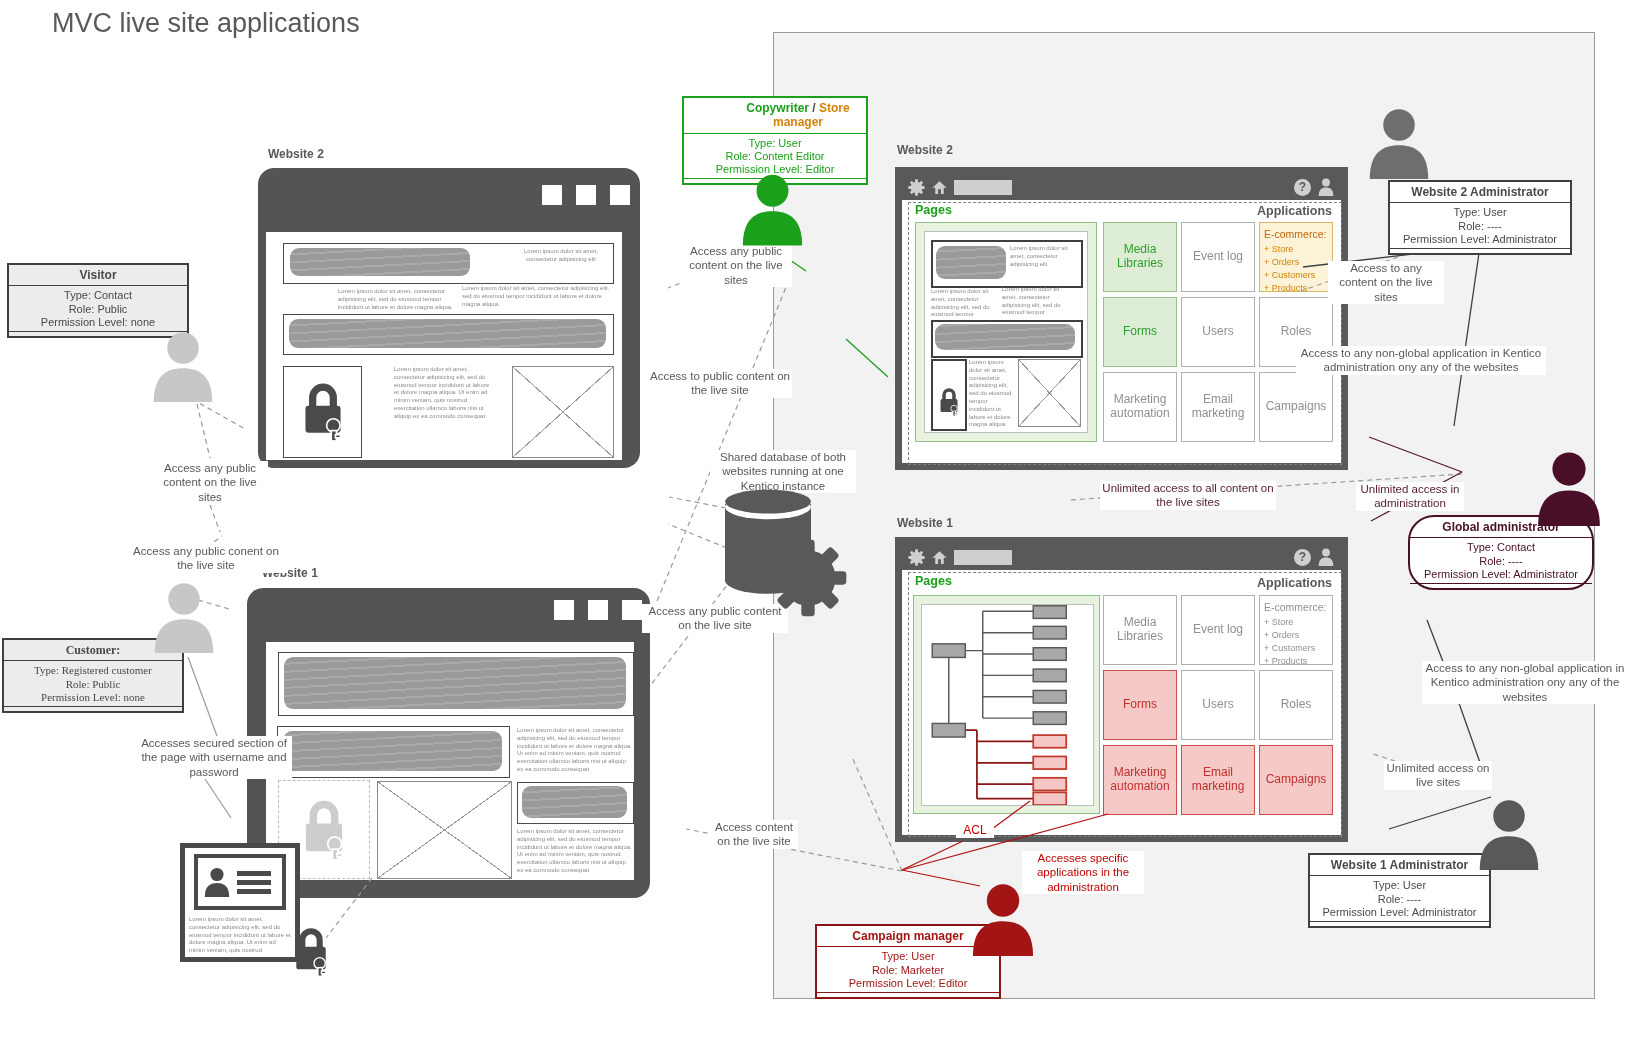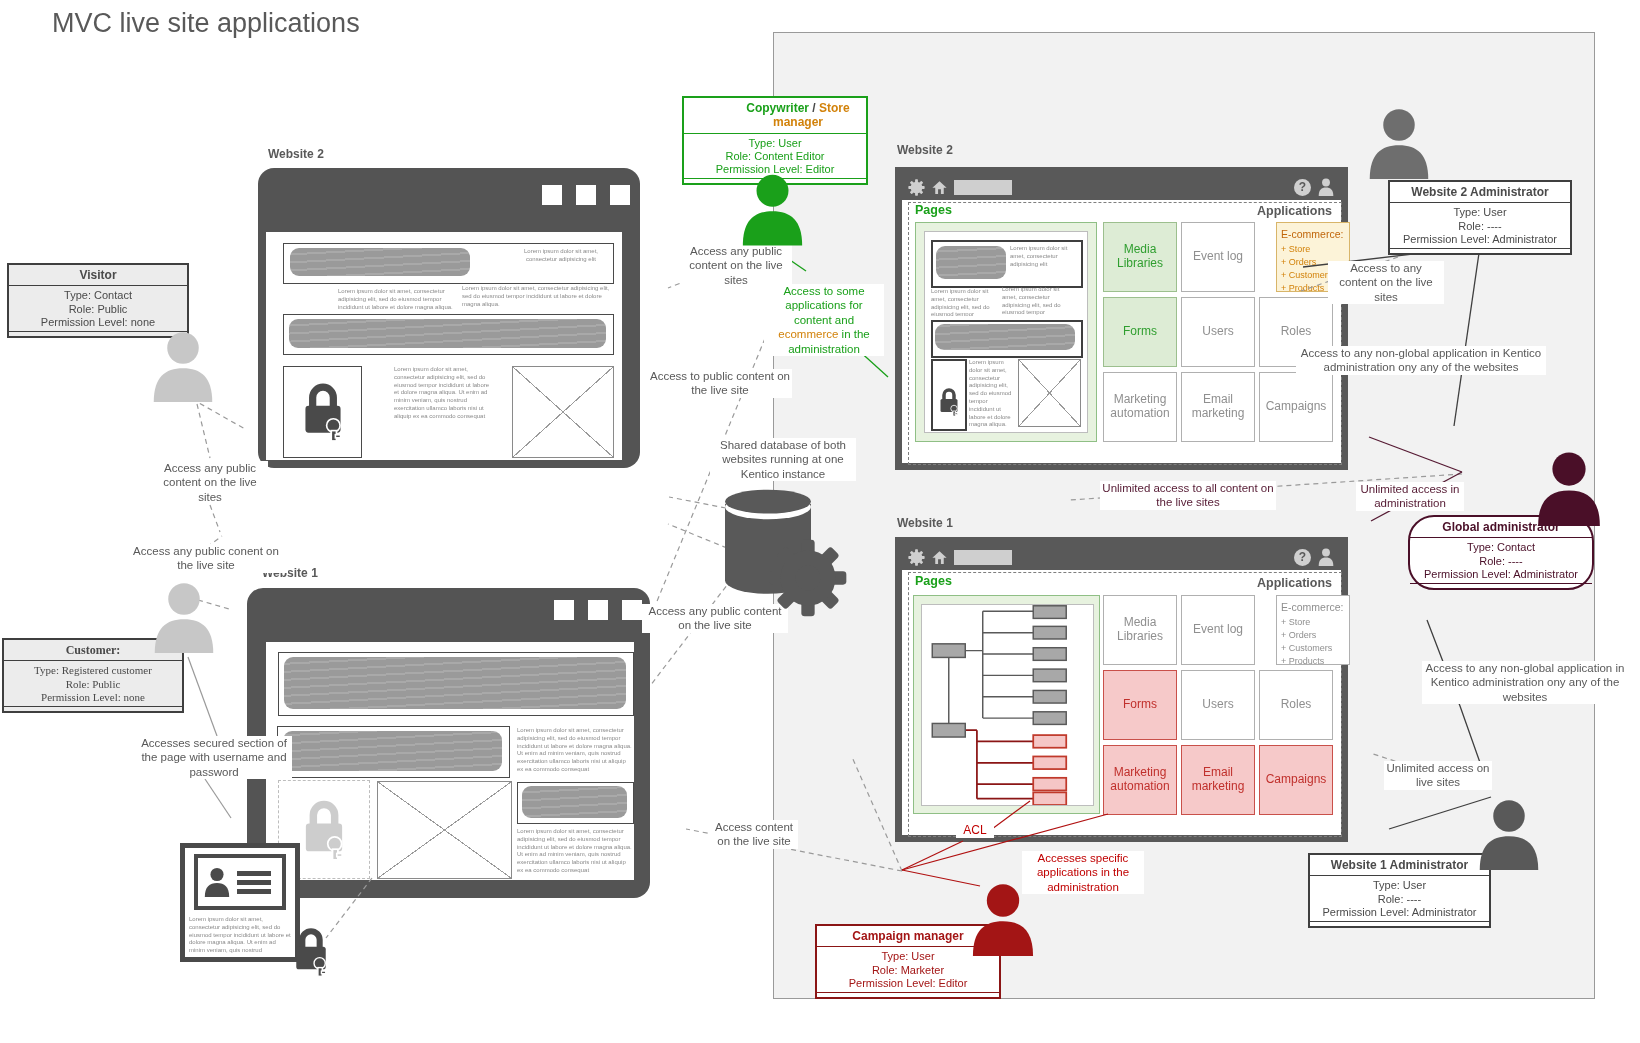--- a/index.html
+++ b/index.html
@@ -48,21 +48,21 @@
   .abar .sp{flex:1;}
   .qcirc{width:17px;height:17px;border-radius:50%;background:#cfcfcf;color:#595959;font-weight:bold;font-size:12px;display:flex;align-items:center;justify-content:center;}
   .dashedarea{position:absolute;border:1px dashed #7f7f7f;}
   .pageslbl{position:absolute;font-size:12.5px;font-weight:bold;color:#1aa01a;}
   .appslbl{position:absolute;font-size:12.5px;font-weight:bold;color:#595959;text-align:right;width:100px;}
   .gpanel{position:absolute;background:#e7f2df;border:1px solid #8fbf85;}
   .gpanel .inner{position:absolute;background:#fff;border:1px solid #bdbdbd;}
   .tile{position:absolute;width:74px;height:70px;border:1px solid #b0b0b0;background:#fff;display:flex;align-items:center;justify-content:center;text-align:center;font-size:12px;color:#8f8f8f;line-height:1.15;box-sizing:border-box;}
   .tile.greent{background:#ddecd5;border-color:#9cbf8e;color:#2f9e2f;}
   .tile.redt{background:#f6c9c9;border-color:#c9504a;color:#c0302c;}
-  .tile.ecom{display:block;text-align:left;padding:4px 4px;font-size:9px;line-height:1.45;margin-left:17px;}
+  .tile.ecom{display:block;text-align:left;padding:4px 4px;font-size:9px;line-height:1.45;}
   .tile.ecom .t{font-size:10.5px;margin-bottom:1px;}
   .tile.ecom.orange{background:#fcf3d8;border-color:#d8b569;color:#d2820a;}
   .tile.ecom.orange .t{color:#c0660b;}
   .icon{display:block;}
   svg.person{display:block;}
   #overlay{position:absolute;left:0;top:0;width:1640px;height:1043px;pointer-events:none;}
   #overlay path,#overlay line,#overlay polyline{fill:none;}
   .dash{stroke-dasharray:5 4;}
 </style>
 </head>
@@ -395,23 +395,22 @@
     <g stroke="#1aa01a" stroke-width="1.3">
       <path d="M771,247 L806,271"></path>
       <path d="M846,339 L888,377" marker-end="url(#ma-green)"></path>
     </g>
   </svg>
 
   <div class="lbl" style="left:152px;top:461px;width:112px;">Access any public content on the live sites</div>
   <div class="lbl" style="left:124px;top:544px;width:160px;">Access any public conent on the live site</div>
   <div class="lbl" style="left:136px;top:736px;width:152px;">Accesses secured section of the page with username and password</div>
   <div class="lbl" style="left:680px;top:244px;width:108px;">Access any public content on the live sites</div>
-  <div class="lbl green" style="left:764px;top:284px;width:116px;"><span>Access to some applications for content and </span><span class="to">ecommerce</span><span> in the administration</span></div>
   <div class="lbl" style="left:648px;top:369px;width:140px;">Access to public content on the live site</div>
-  <div class="lbl" style="left:710px;top:438px;width:142px;">Shared database of both websites running at one Kentico instance</div>
+  <div class="lbl" style="left:710px;top:450px;width:142px;">Shared database of both websites running at one Kentico instance</div>
   <div class="lbl" style="left:642px;top:604px;width:142px;">Access any public content on the live site</div>
   <div class="lbl" style="left:710px;top:820px;width:84px;">Access content on the live site</div>
   <div class="lbl" style="left:1328px;top:261px;width:112px;">Access to any content on the live sites</div>
   <div class="lbl" style="left:1296px;top:346px;width:246px;">Access to any non-global application in Kentico administration ony any of the websites</div>
   <div class="lbl maroon" style="left:1100px;top:481px;width:172px;">Unlimited access to all content on the live sites</div>
   <div class="lbl maroon" style="left:1356px;top:482px;width:104px;">Unlimited access in administration</div>
   <div class="lbl" style="left:1422px;top:661px;width:202px;">Access to any non-global application in Kentico administration ony any of the websites</div>
   <div class="lbl" style="left:1384px;top:761px;width:104px;">Unlimited access on live sites</div>
   <div class="lbl red" style="left:1022px;top:851px;width:118px;">Accesses specific applications in the administration</div>
   <div class="lbl red" style="left:956px;top:823px;width:34px;font-size:12px;">ACL</div>

